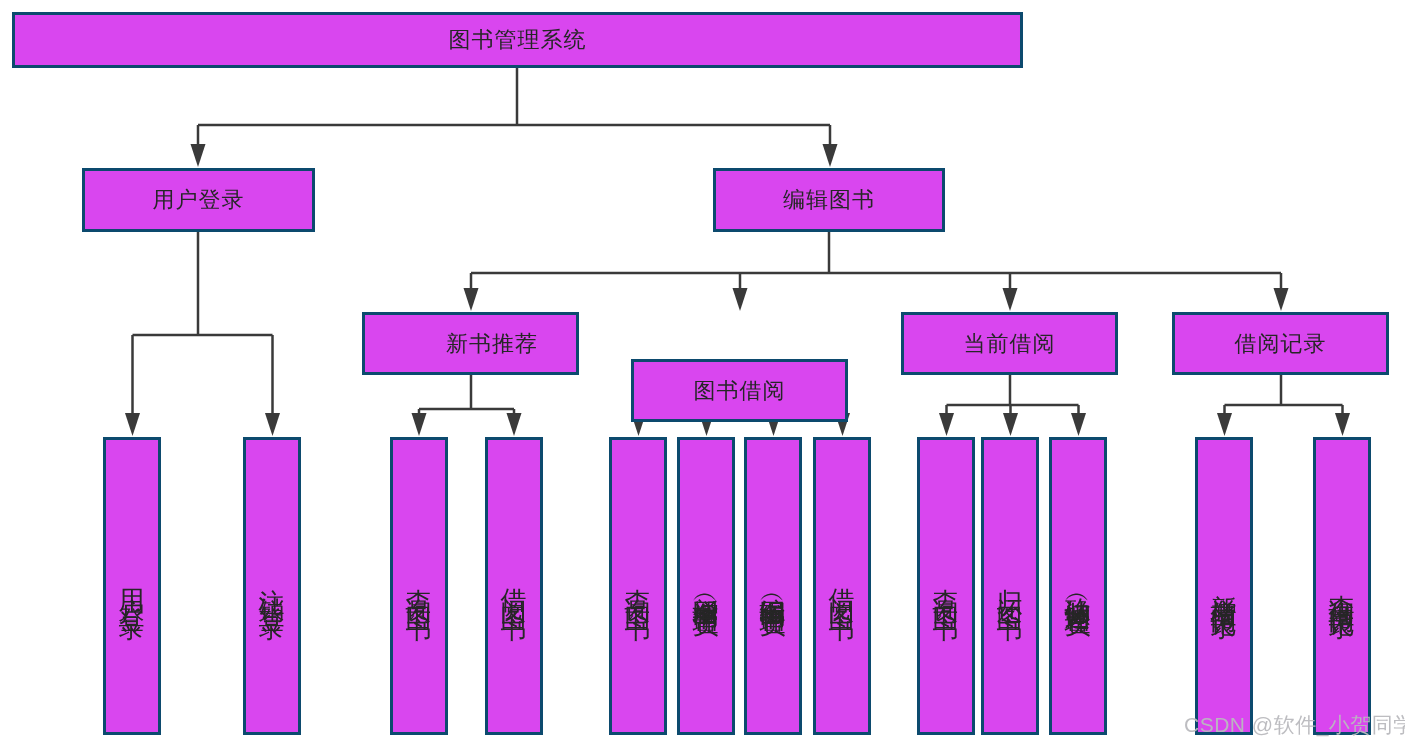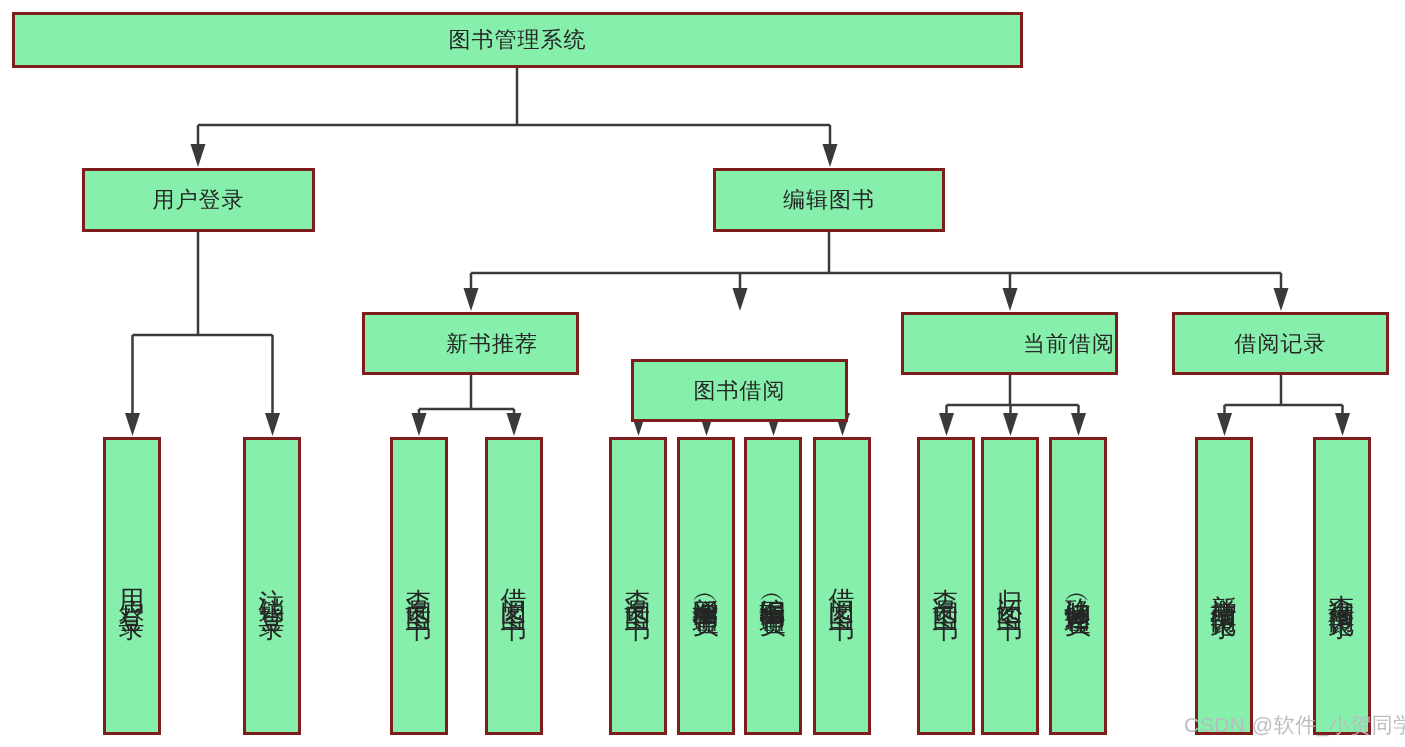--- a/index.html
+++ b/index.html
@@ -12,42 +12,42 @@
     overflow: hidden;
   }
   #connectors {
     position: absolute;
     left: 0; top: 0;
     width: 1405px; height: 747px;
     z-index: 0;
   }
   .node {
     position: absolute;
-    background: #86efac;
-    border: 3px solid #7f1d1d;
+    background: #d946ef;
+    border: 3px solid #0c4a6e;
     box-sizing: border-box;
     display: flex;
     align-items: center;
     justify-content: center;
     z-index: 1;
     color: #262626;
   }
   .h-label {
     font-size: 22px;
     letter-spacing: 1px;
     white-space: nowrap;
     color: #262626;
   }
   .root  { left: 12px;  top: 12px;  width: 1011px; height: 56px; }
   .lvl2a { left: 82px;  top: 168px; width: 233px;  height: 64px; }
   .lvl2b { left: 713px; top: 168px; width: 232px;  height: 64px; }
   .lvl3  { top: 312px; width: 217px; height: 63px; }
   .l3-1 { left: 362px; padding-left: 43px; }
   .l3-2 { left: 631px; margin-top: 47px; }
-  .l3-3 { left: 901px; justify-content: flex-end; }
+  .l3-3 { left: 901px; }
   .l3-4 { left: 1172px; }
   .leaf { top: 437px; width: 58px; height: 298px; }
   .v-label {
     writing-mode: vertical-rl;
     text-orientation: mixed;
     font-size: 26px;
     line-height: 1;
     color: #262626;
     white-space: nowrap;
   }

